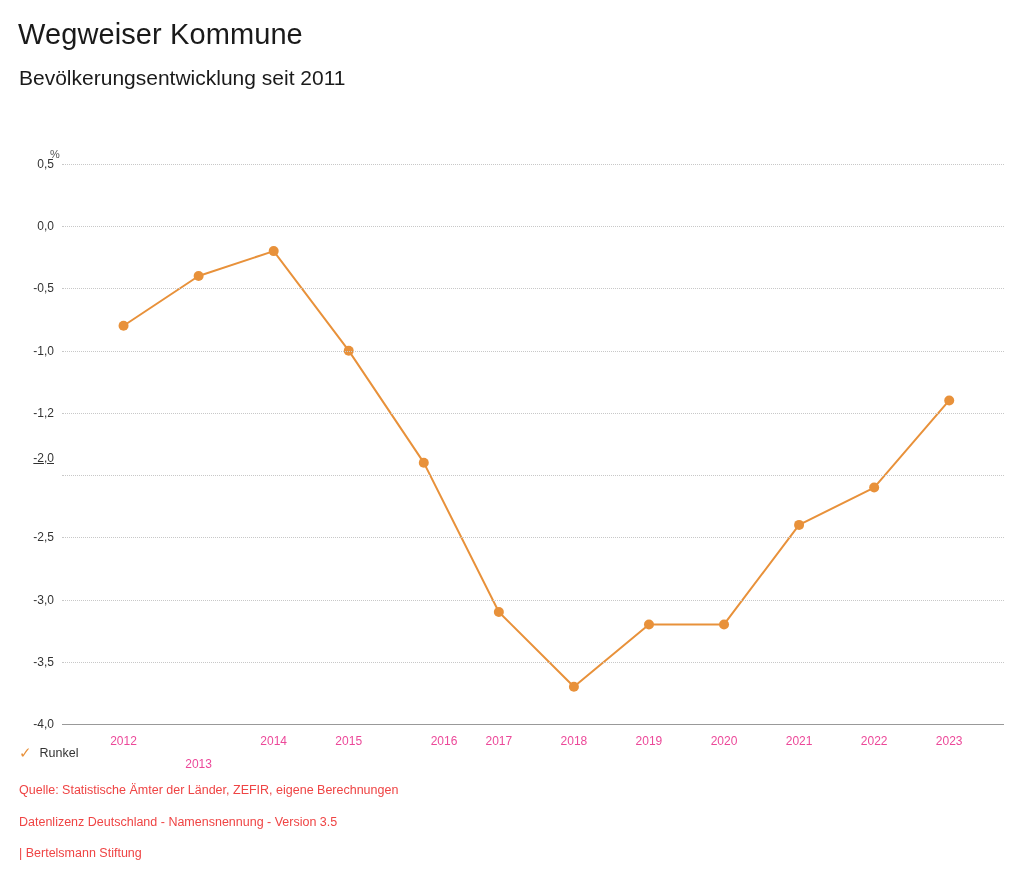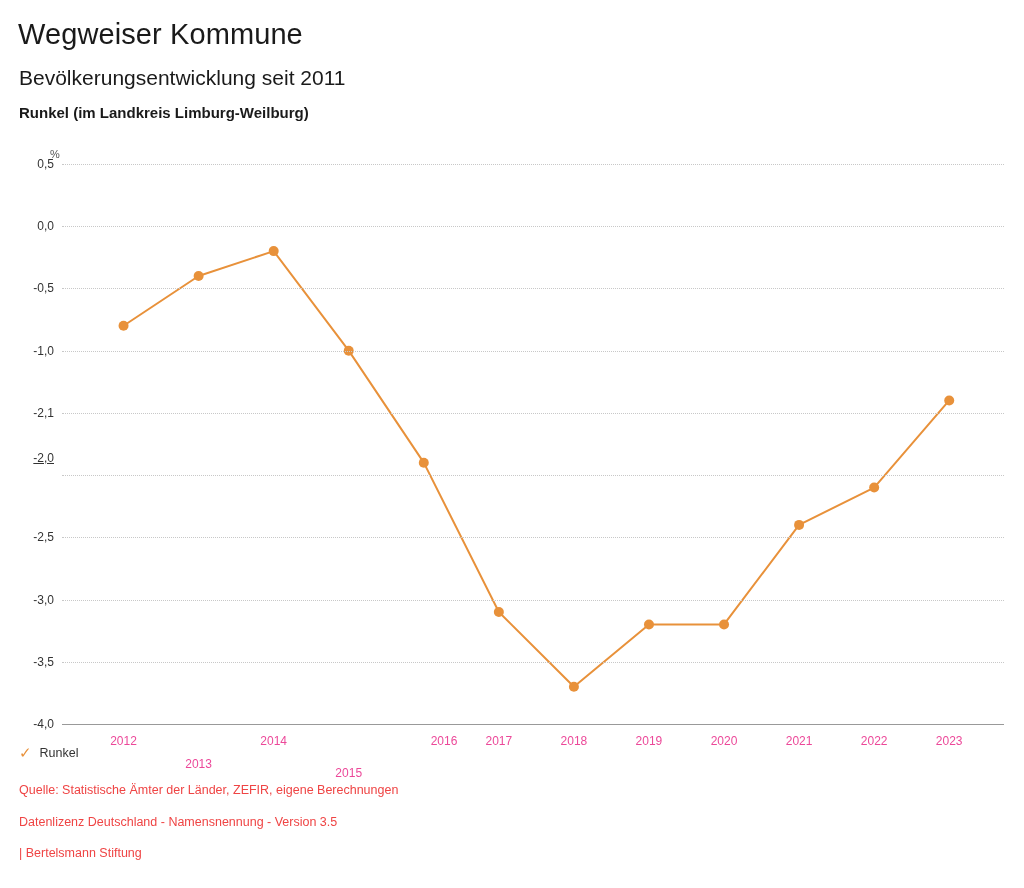--- a/index.html
+++ b/index.html
@@ -134,21 +134,20 @@
   }
   .footnote:last-child { margin-bottom: 0; }
 </style>
 </head>
 <body>
 
 <div class="page">
 
   <div class="title">Wegweiser Kommune</div>
   <div class="subtitle">Bevölkerungsentwicklung seit 2011</div>
-  <div class="region">Runkel (im Landkreis Limburg-Weilburg)</div>
 
   <div class="chart-area">
     <div class="unit-label">%</div>
     <div class="plot" id="plot">
       <svg class="svg-layer" id="svg-layer" viewBox="0 0 942 560" preserveAspectRatio="none">
           <polyline points="61.55,161.78 136.61,112.00 211.67,87.11 286.73,186.67 361.79,298.67 436.85,448.00 511.91,522.67 586.97,460.44 662.03,460.44 737.09,360.89 812.15,323.56 887.21,236.44" fill="none" stroke="#E8913A" stroke-width="2" stroke-linejoin="round"></polyline>
           <circle cx="61.55" cy="161.78" r="5" fill="#E8913A"></circle>
           <circle cx="136.61" cy="112.00" r="5" fill="#E8913A"></circle>
           <circle cx="211.67" cy="87.11" r="5" fill="#E8913A"></circle>
           <circle cx="286.73" cy="186.67" r="5" fill="#E8913A"></circle>
@@ -163,36 +162,36 @@
         </svg>
     <div class="gridline" style="top: 0px;"></div>
         <div class="ytick" style="top: 0px; margin-left: 48px;">0,5</div>
         <div class="gridline" style="top: 62.2222px;"></div>
         <div class="ytick" style="top: 62.2222px;">0,0</div>
         <div class="gridline" style="top: 124.444px;"></div>
         <div class="ytick" style="top: 124.444px;">-0,5</div>
         <div class="gridline" style="top: 186.667px;"></div>
         <div class="ytick" style="top: 186.667px;">-1,0</div>
         <div class="gridline" style="top: 248.889px;"></div>
-        <div class="ytick" style="top: 248.889px;">-2,1</div>
+        <div class="ytick" style="top: 248.889px;">-1,2</div>
         <div class="gridline" style="top: 311.111px;"></div>
         <div class="ytick" style="top: 294px; text-decoration: underline;">-2,0</div>
         <div class="gridline" style="top: 373.333px;"></div>
         <div class="ytick" style="top: 373.333px;">-2,5</div>
         <div class="gridline" style="top: 435.556px;"></div>
         <div class="ytick" style="top: 435.556px;">-3,0</div>
         <div class="gridline" style="top: 497.778px;"></div>
         <div class="ytick" style="top: 497.778px;">-3,5</div>
         <div class="gridline" style="top: 560px;"></div>
         <div class="ytick" style="top: 560px;">-4,0</div>
         <div class="axis-bottom" style="top: 560px;"></div>
         <div class="xtick" style="left: 61.549px; top: 570px;">2012</div>
         <div class="xtick" style="left: 136.609px; top: 570px; margin-top: 23px;">2013</div>
         <div class="xtick" style="left: 211.669px; top: 570px;">2014</div>
-        <div class="xtick" style="left: 286.728px; top: 602px;">2015</div>
+        <div class="xtick" style="left: 286.728px; top: 570px;">2015</div>
         <div class="xtick" style="left: 382px; top: 570px;">2016</div>
         <div class="xtick" style="left: 436.848px; top: 570px;">2017</div>
         <div class="xtick" style="left: 511.908px; top: 570px;">2018</div>
         <div class="xtick" style="left: 586.967px; top: 570px;">2019</div>
         <div class="xtick" style="left: 662.027px; top: 570px;">2020</div>
         <div class="xtick" style="left: 737.087px; top: 570px;">2021</div>
         <div class="xtick" style="left: 812.147px; top: 570px;">2022</div>
         <div class="xtick" style="left: 887.206px; top: 570px;">2023</div>
       </div>
   </div>

